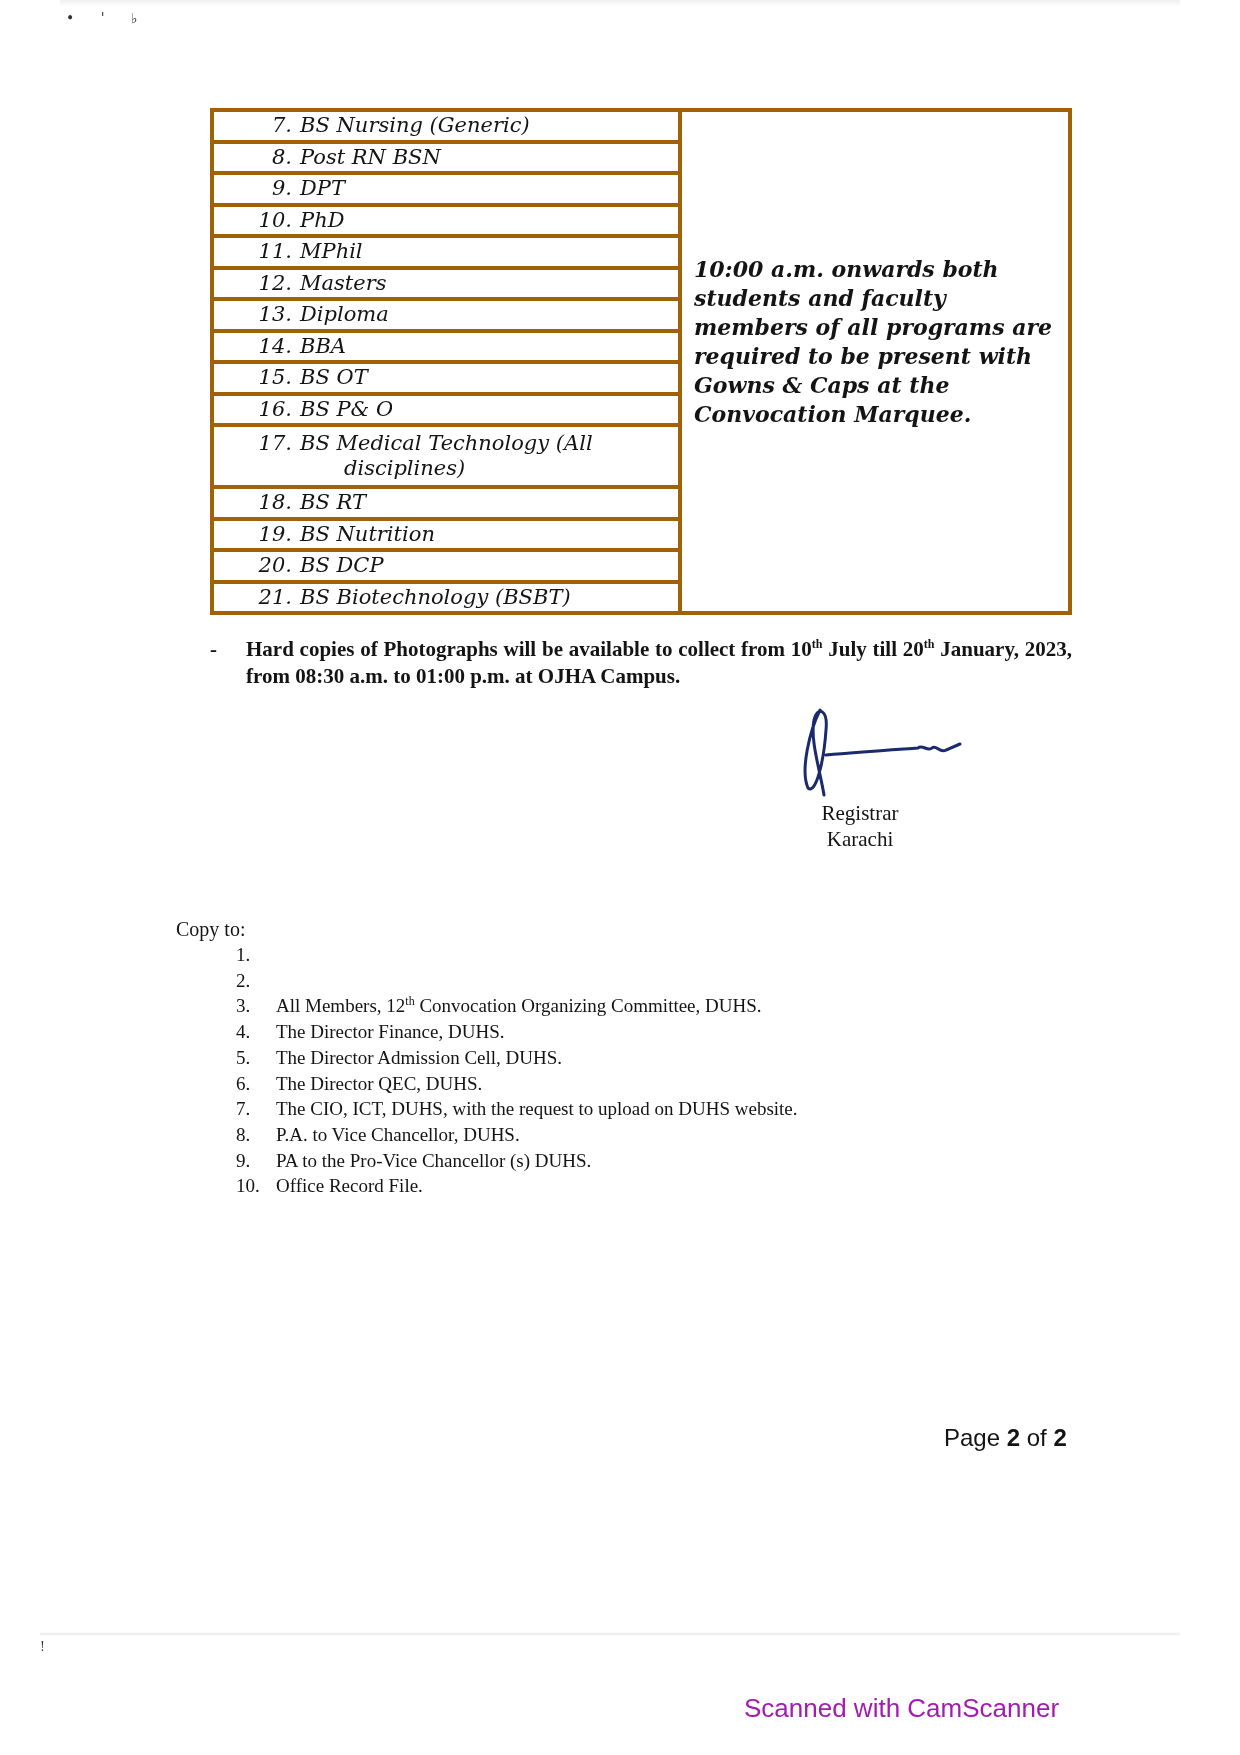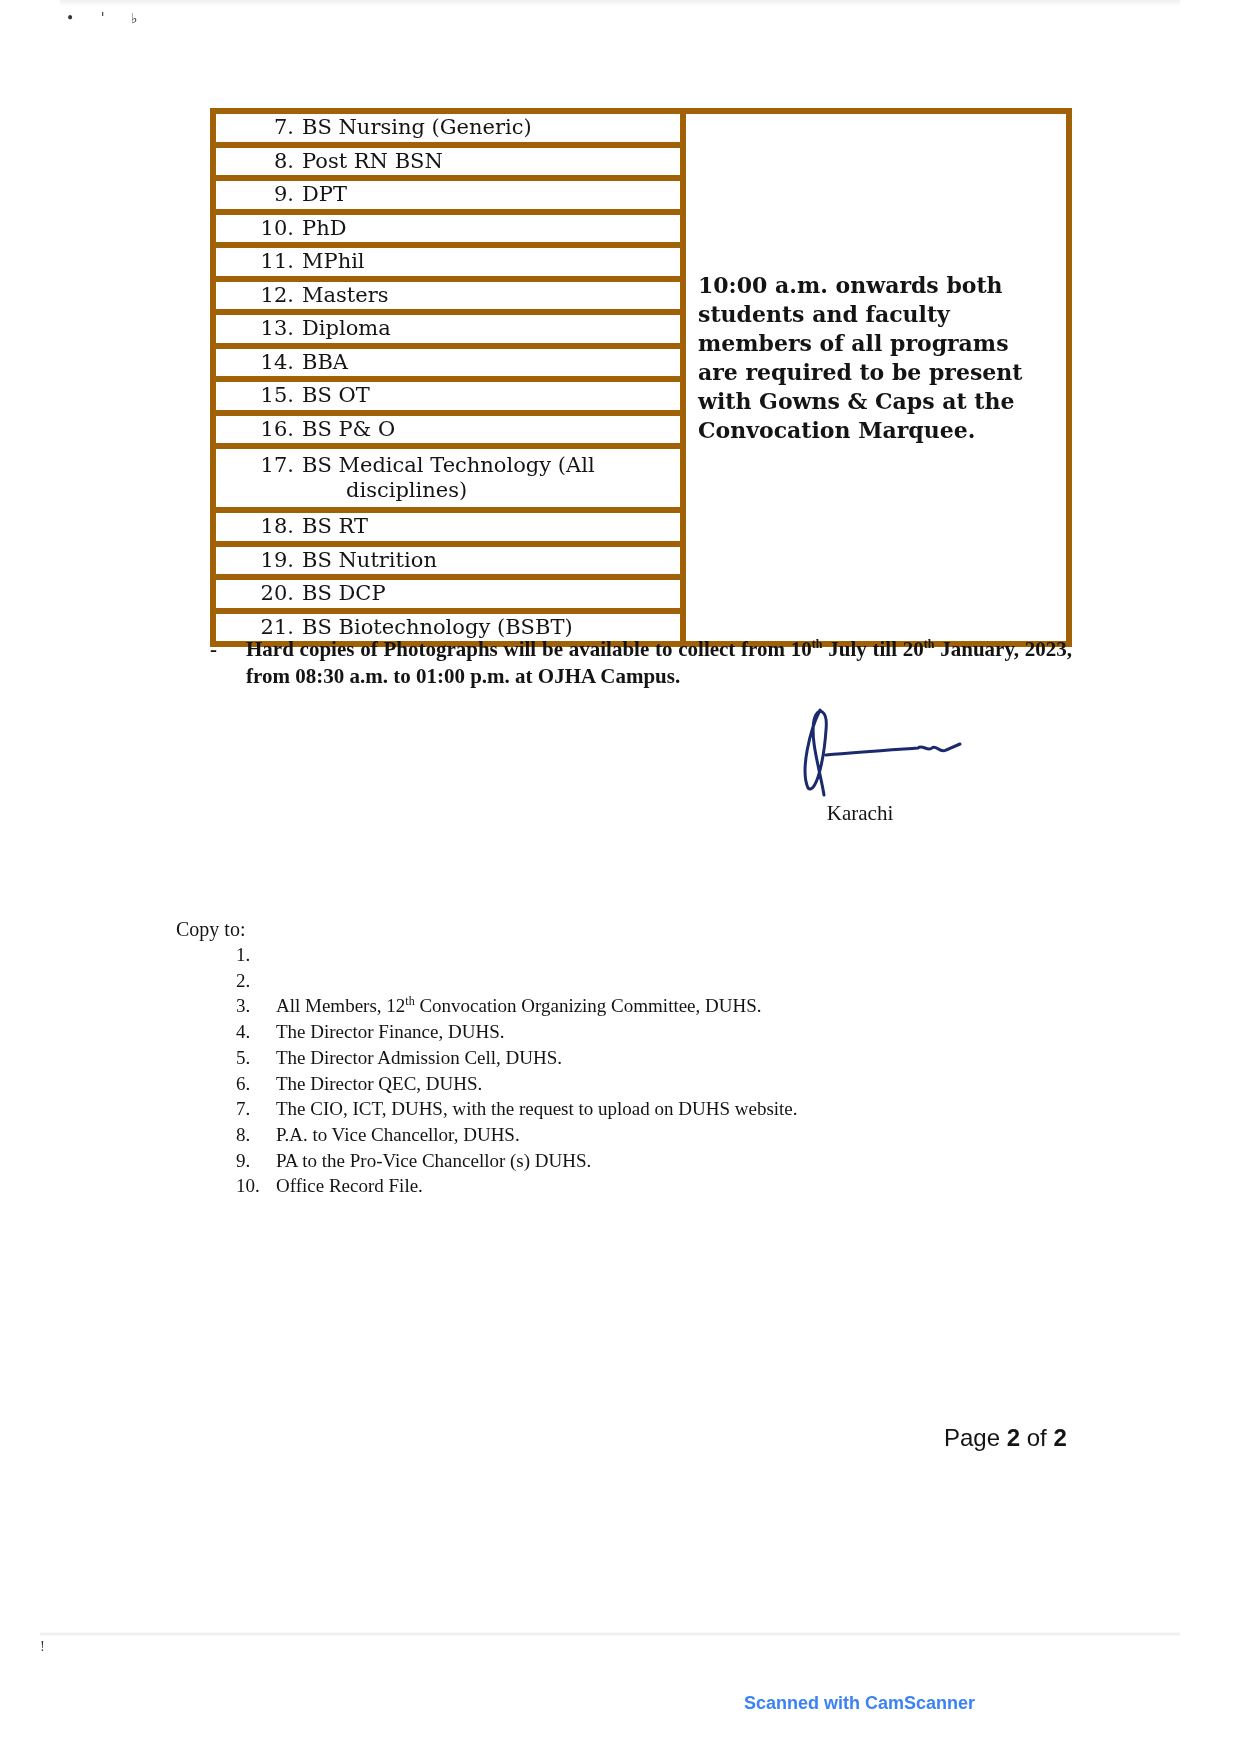--- a/index.html
+++ b/index.html
@@ -9,21 +9,21 @@
       font-family: "DejaVu Serif", serif;
     }
     .scan-marks { position: absolute; left: 66px; top: 10px; font-size: 14px; color: #333; }
     .scan-marks span { margin-right: 22px; display: inline-block; }
     .top-shadow { position: absolute; left: 60px; right: 60px; top: 0; height: 6px; background: linear-gradient(#f1eeee, #ffffff); }
 
     table.programs {
       position: absolute; left: 210px; top: 108px; width: 862px;
       border-collapse: collapse; font-size: 21px;
     }
-    table.programs td { border: 6px solid #a16207; padding: 0; vertical-align: middle; }
+    table.programs td { border: 4px solid #a16207; padding: 0; vertical-align: middle; font-style: italic; }
     td.prog { width: 420px; height: 27.5px; line-height: 27px; padding-left: 44px !important; }
     td.prog .num { display: inline-block; min-width: 34px; text-align: right; margin-right: 8px; }
     td.prog .cont { padding-left: 86px; display: block; margin-top: -2px; }
     td.prog.tall { height: 58px; line-height: 27px; }
     td.instr {
       vertical-align: middle; padding: 0 14px 40px 12px !important;
       font-weight: bold; font-size: 22px; line-height: 29px;
     }
 
     .note { position: absolute; left: 210px; top: 636px; width: 862px; font-weight: bold; font-size: 21px; line-height: 27px; font-family: "Liberation Serif", serif; }
@@ -37,21 +37,21 @@
 
     .copy-title { position: absolute; left: 176px; top: 918px; font-size: 20px; font-family: "Liberation Serif", serif; }
     ol.copy-list { position: absolute; left: 236px; top: 942px; margin: 0; padding: 0; list-style: none; font-family: "Liberation Serif", serif; font-size: 19px; line-height: 25.7px; }
     ol.copy-list li { display: flex; }
     ol.copy-list .num { width: 40px; text-align: left; }
 
     .page-num { position: absolute; left: 944px; top: 1424px; font-family: "Liberation Sans", sans-serif; font-size: 24px; }
     .page-num b { font-weight: bold; }
     .bottom-shadow { position: absolute; left: 40px; right: 60px; top: 1632px; height: 4px; background: linear-gradient(#ffffff, #eeeaea, #ffffff); }
     .left-mark { position: absolute; left: 40px; top: 1640px; font-size: 12px; color: #333; }
-    .camscanner { position: absolute; left: 744px; top: 1693px; font-family: "Liberation Sans", sans-serif; font-size: 18px; color: #3b82f6; font-weight: bold; }
+    .camscanner { position: absolute; left: 744px; top: 1693px; font-family: "Liberation Sans", sans-serif; font-size: 26px; color: #a21caf; }
   </style>
 </head>
 <body>
 
 <div class="top-shadow"></div>
 <div class="scan-marks">
   <span>•</span>
   <span>'</span>
   <span>♭</span>
 </div>
@@ -110,20 +110,21 @@
 <div class="note">
   <span class="dash">-</span>
   <div class="text"><span>Hard copies of Photographs will be available to collect from 10</span><sup>th</sup><span> July till 20</span><sup>th</sup><span> January, 2023, from 08:30 a.m. to 01:00 p.m. at OJHA Campus.</span></div>
 </div>
 
 <svg class="signature" viewBox="0 0 200 100">
   <path d="M30 10 C20 30, 10 70, 18 88 C26 95, 34 60, 36 30 C38 10, 28 5, 24 20 C20 40, 30 70, 34 95 M36 55 C70 52, 100 50, 128 48 C132 44, 138 52, 142 48 C146 44, 150 54, 156 50 L170 44" fill="none" stroke="#1a2a6c" stroke-width="3" stroke-linecap="round"></path>
 </svg>
 
 <div class="sign-block">
+  <div>Registrar</div>
   <div>Karachi</div>
 </div>
 
 <div class="copy-title">Copy to:</div>
 <ol class="copy-list" id="copy-list">
     <li>
       <span class="num">1.</span>
     </li>
     <li>
       <span class="num">2.</span>

